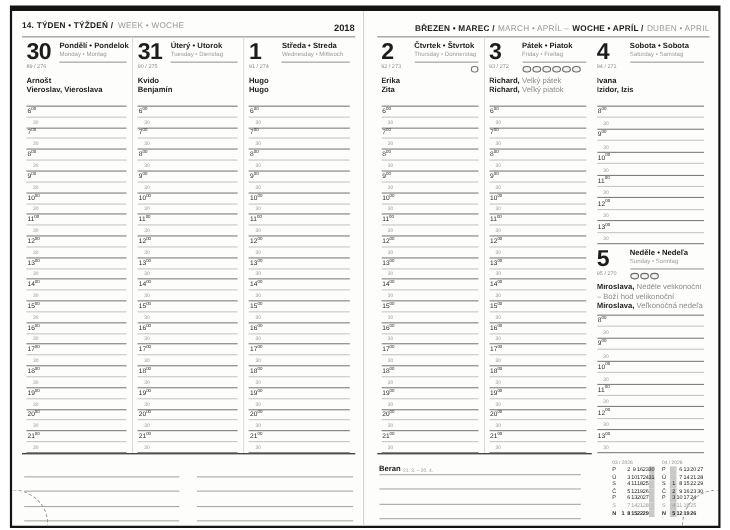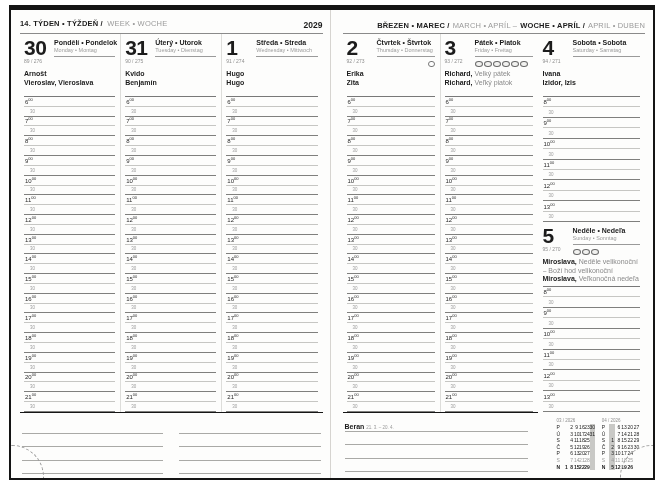--- a/index.html
+++ b/index.html
@@ -90,21 +90,21 @@
 <body>
 
 <div class="spread">
 
   <div class="page page-left">
     <div class="page-header">
       <div>
         <span class="ph-b">14. TÝDEN • TÝŽDEŇ /</span>
         <span class="ph-l">WEEK • WOCHE</span>
       </div>
-      <div class="ph-year">2029</div>
+      <div class="ph-year">2018</div>
     </div>
     <div class="days-row" id="left-days">
         <div class="day-column">
           <div class="day-head">
             <div class="dh-top">
               <div class="dh-left">
                 <div class="dh-num">30</div>
                 <div class="dh-doy">89 / 276</div>
               </div>
               <div class="dh-names">
@@ -473,21 +473,21 @@
     <div class="corner-arc arc-bl"></div>
   </div>
 
   <div class="spine"></div>
 
   <div class="page page-right">
     <div class="page-header ph-right">
       <span class="ph-b">BŘEZEN • MAREC /</span>
       <span class="ph-l">MARCH • APRÍL –</span>
       <span class="ph-b">WOCHE • APRÍL /</span>
-      <span class="ph-l">APRIL • DUBEN</span>
+      <span class="ph-l">DUBEN • APRIL</span>
     </div>
     <div class="right-body">
       <div class="main-two">
         <div class="days-row" id="main-days">
             <div class="day-column">
               <div class="day-head">
                 <div class="dh-top">
                   <div class="dh-left">
                     <div class="dh-num">2</div>
                     <div class="dh-doy">92 / 273</div>

